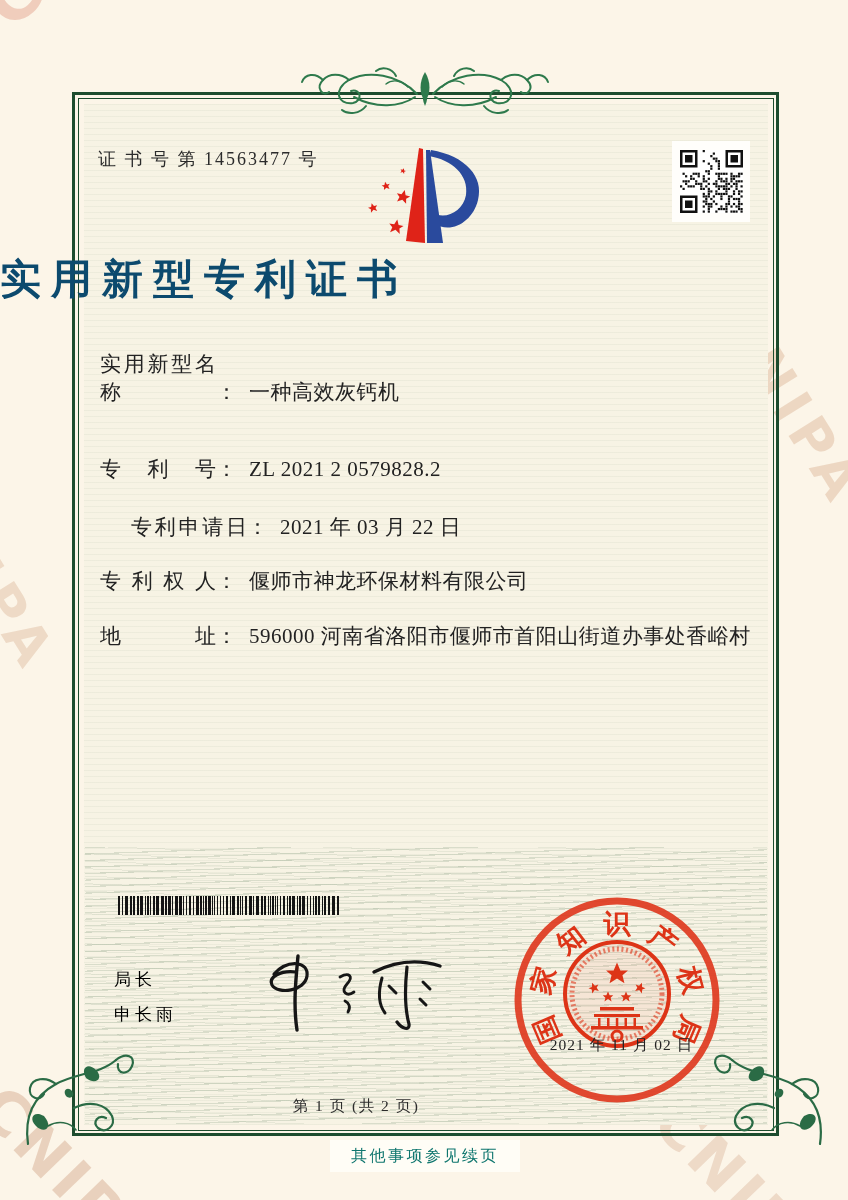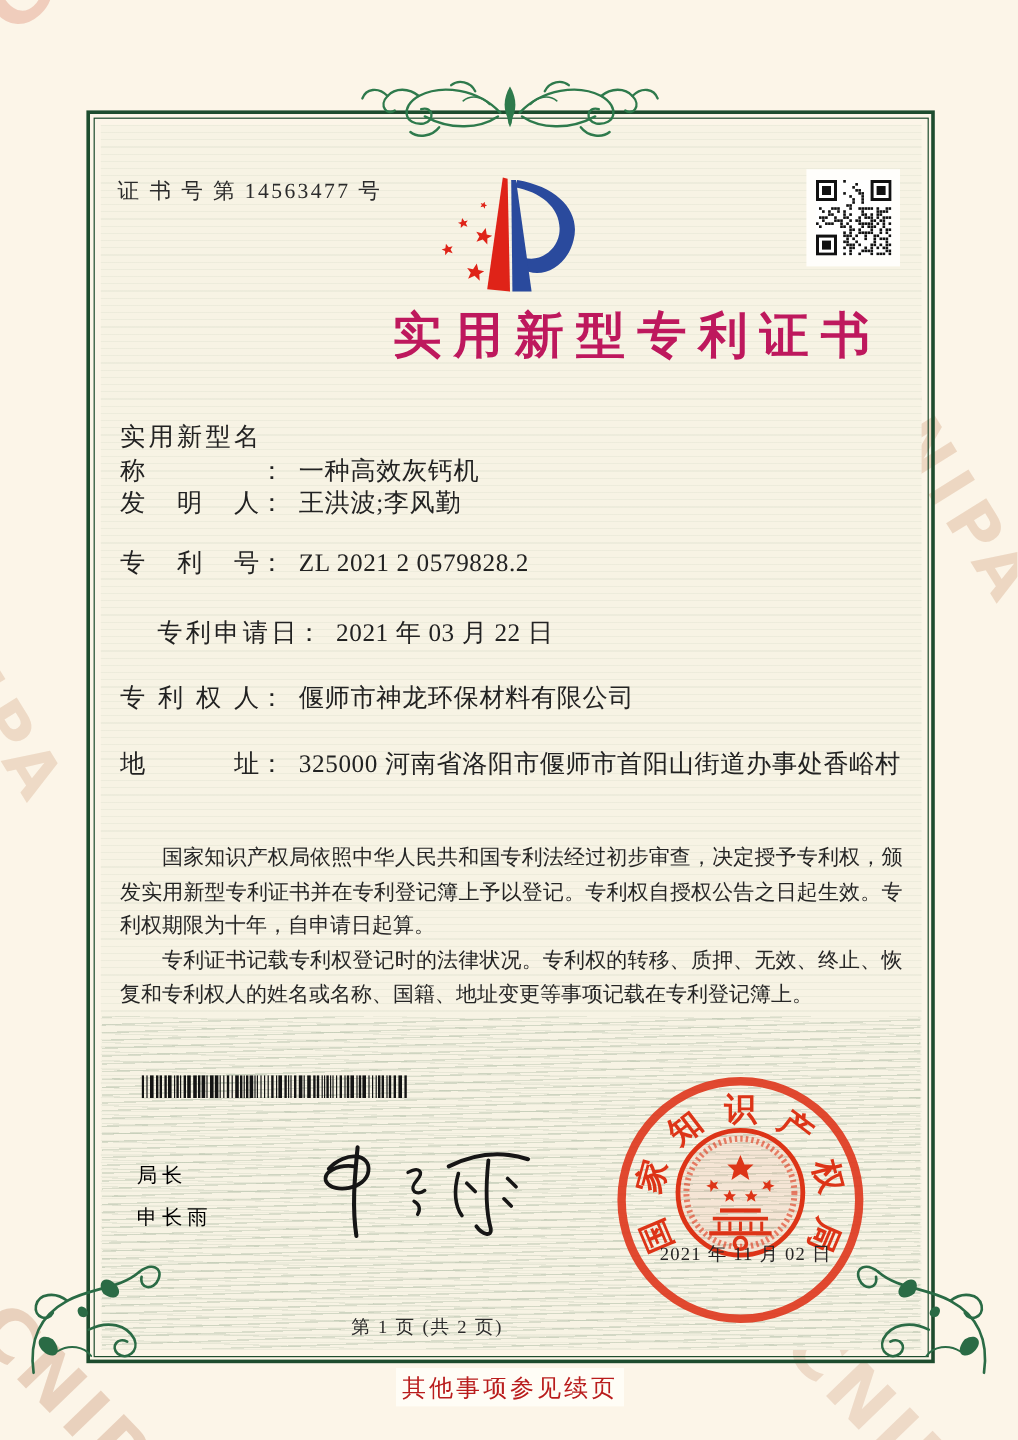--- a/index.html
+++ b/index.html
@@ -29,41 +29,41 @@
   .flourish{position:absolute;z-index:3;}
   .fl-bl{left:14px;top:1046px;}
   .fl-br{left:712px;top:1046px;transform:scaleX(-1);}
 
   
   .content{position:absolute;inset:0;z-index:4;padding-left:16px;}
   .cert-no{position:absolute;left:98px;top:147px;font-size:18px;letter-spacing:2px;color:#2b2b2b;}
   .logo{position:absolute;left:346px;top:140px;}
   .qr-box{position:absolute;left:672px;top:141px;width:78px;height:81px;background:#fffefb;}
   .qr-box svg{position:absolute;left:8px;top:9px;}
-  .title{position:absolute;left:0;top:252px;width:735px;text-align:right;font-size:41px;font-weight:700;letter-spacing:10px;color:#be185d;}
+  .title{position:absolute;left:0;top:252px;width:735px;text-align:left;font-size:41px;font-weight:700;letter-spacing:10px;color:#0c4a6e;}
 
   .row{position:absolute;left:100px;width:660px;font-size:21px;color:#222;}
   .lbl{display:inline-block;width:116px;text-align:justify;text-align-last:justify;color:#222;vertical-align:bottom;}
   .val{margin-left:12px;letter-spacing:0.5px;}
   .grant-pair{position:absolute;left:355px;top:0;letter-spacing:1px;}
   .r0{top:350px;} .r1{top:405px;} .r2{top:435px;margin-top:20px;} .r3{top:513px;margin-left:31px;}
   .r4{top:567px;font-family:Liberation Serif, serif;} .r5{top:622px;} .r6{top:678px;}
 
   .paras{position:absolute;left:100px;top:700px;width:652px;font-size:17.5px;line-height:28.5px;color:#252525;text-align:justify;}
   .paras p{margin:0;text-indent:2em;}
 
   .barcode{position:absolute;left:118px;top:896px;}
   .commissioner{position:absolute;left:114px;font-family:"DejaVu Sans","Liberation Sans",sans-serif;font-size:17px;letter-spacing:4px;color:#000000;}
   .c1{top:968px;} .c2{top:1003px;}
   .signature{position:absolute;left:236px;top:944px;}
   .seal{position:absolute;left:508px;top:892px;}
   .seal-date{position:absolute;left:524px;top:1035px;width:195px;font-size:15.5px;letter-spacing:1px;color:#252525;text-align:center;}
   .footer{position:absolute;left:0;top:1096px;width:712px;text-align:center;font-size:15.5px;letter-spacing:1.5px;color:#2b2b2b;}
   .note-box{position:absolute;left:330px;top:1140px;width:190px;height:32px;background:#fffdf6;display:flex;align-items:center;justify-content:center;}
-  .note-box span{font-size:20px;letter-spacing:2.5px;color:#b91c1c;text-align:right;}
+  .note-box span{font-size:16px;letter-spacing:2.5px;color:#0f766e;text-align:right;}
 </style>
 </head>
 <body>
 
 <div class="page">
 
   <div class="wm wm1">CNIPA</div>
   <div class="wm wm2">CNIPA</div>
   <div class="wm wm3">CNIPA</div>
   <div class="wm wm4">CNIPA</div>
@@ -314,40 +314,33 @@
           <rect x="55.44" y="60.480000000000004" width="2.2" height="2.2" fill="#111"></rect>
           <rect x="60.480000000000004" y="60.480000000000004" width="2.2" height="2.2" fill="#111"></rect>
         </svg>
     </div>
 
     <div class="title">实用新型专利证书</div>
 
     <div class="row r0">
       <span class="lbl">实用新型名称</span><span>：</span><span class="val">一种高效灰钙机</span>
     </div>
-    <div class="row r1">
-      <span class="lbl">发明人</span><span>：</span><span class="val">王洪波;李风勤</span>
-    </div>
     <div class="row r2">
       <span class="lbl">专利号</span><span>：</span><span class="val">ZL 2021 2 0579828.2</span>
     </div>
     <div class="row r3">
       <span class="lbl">专利申请日</span><span>：</span><span class="val">2021 年 03 月 22 日</span>
     </div>
     <div class="row r4">
       <span class="lbl">专利权人</span><span>：</span><span class="val">偃师市神龙环保材料有限公司</span>
     </div>
     <div class="row r5">
-      <span class="lbl">地址</span><span>：</span><span class="val">325000 河南省洛阳市偃师市首阳山街道办事处香峪村</span>
-    </div>
-
-    <div class="paras">
-      <p>国家知识产权局依照中华人民共和国专利法经过初步审查，决定授予专利权，颁发实用新型专利证书并在专利登记簿上予以登记。专利权自授权公告之日起生效。专利权期限为十年，自申请日起算。</p>
-      <p>专利证书记载专利权登记时的法律状况。专利权的转移、质押、无效、终止、恢复和专利权人的姓名或名称、国籍、地址变更等事项记载在专利登记簿上。</p>
-    </div>
+      <span class="lbl">地址</span><span>：</span><span class="val">596000 河南省洛阳市偃师市首阳山街道办事处香峪村</span>
+    </div>
+
 
     <svg class="barcode" id="barcode" width="224" height="19" viewBox="0 0 224 19">
         <rect x="0" y="0" width="2" height="19" fill="#141414"></rect>
         <rect x="4" y="0" width="1" height="19" fill="#141414"></rect>
         <rect x="7" y="0" width="3" height="19" fill="#141414"></rect>
         <rect x="12" y="0" width="2" height="19" fill="#141414"></rect>
         <rect x="15" y="0" width="2" height="19" fill="#141414"></rect>
         <rect x="19" y="0" width="2" height="19" fill="#141414"></rect>
         <rect x="22" y="0" width="3" height="19" fill="#141414"></rect>
         <rect x="27" y="0" width="1" height="19" fill="#141414"></rect>

